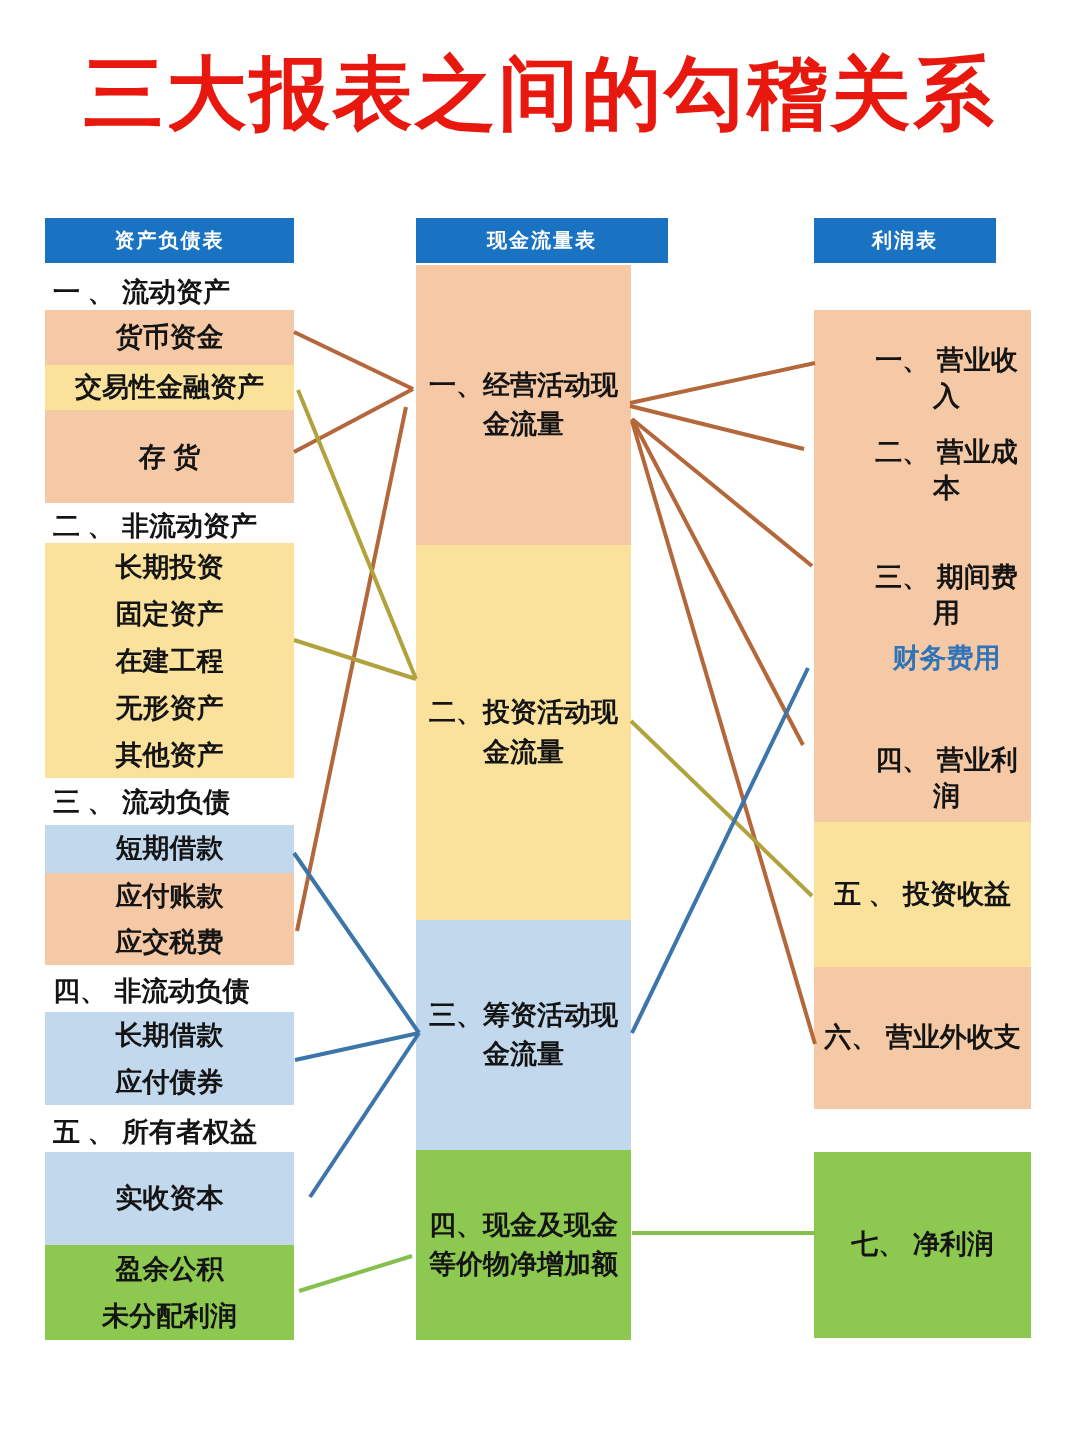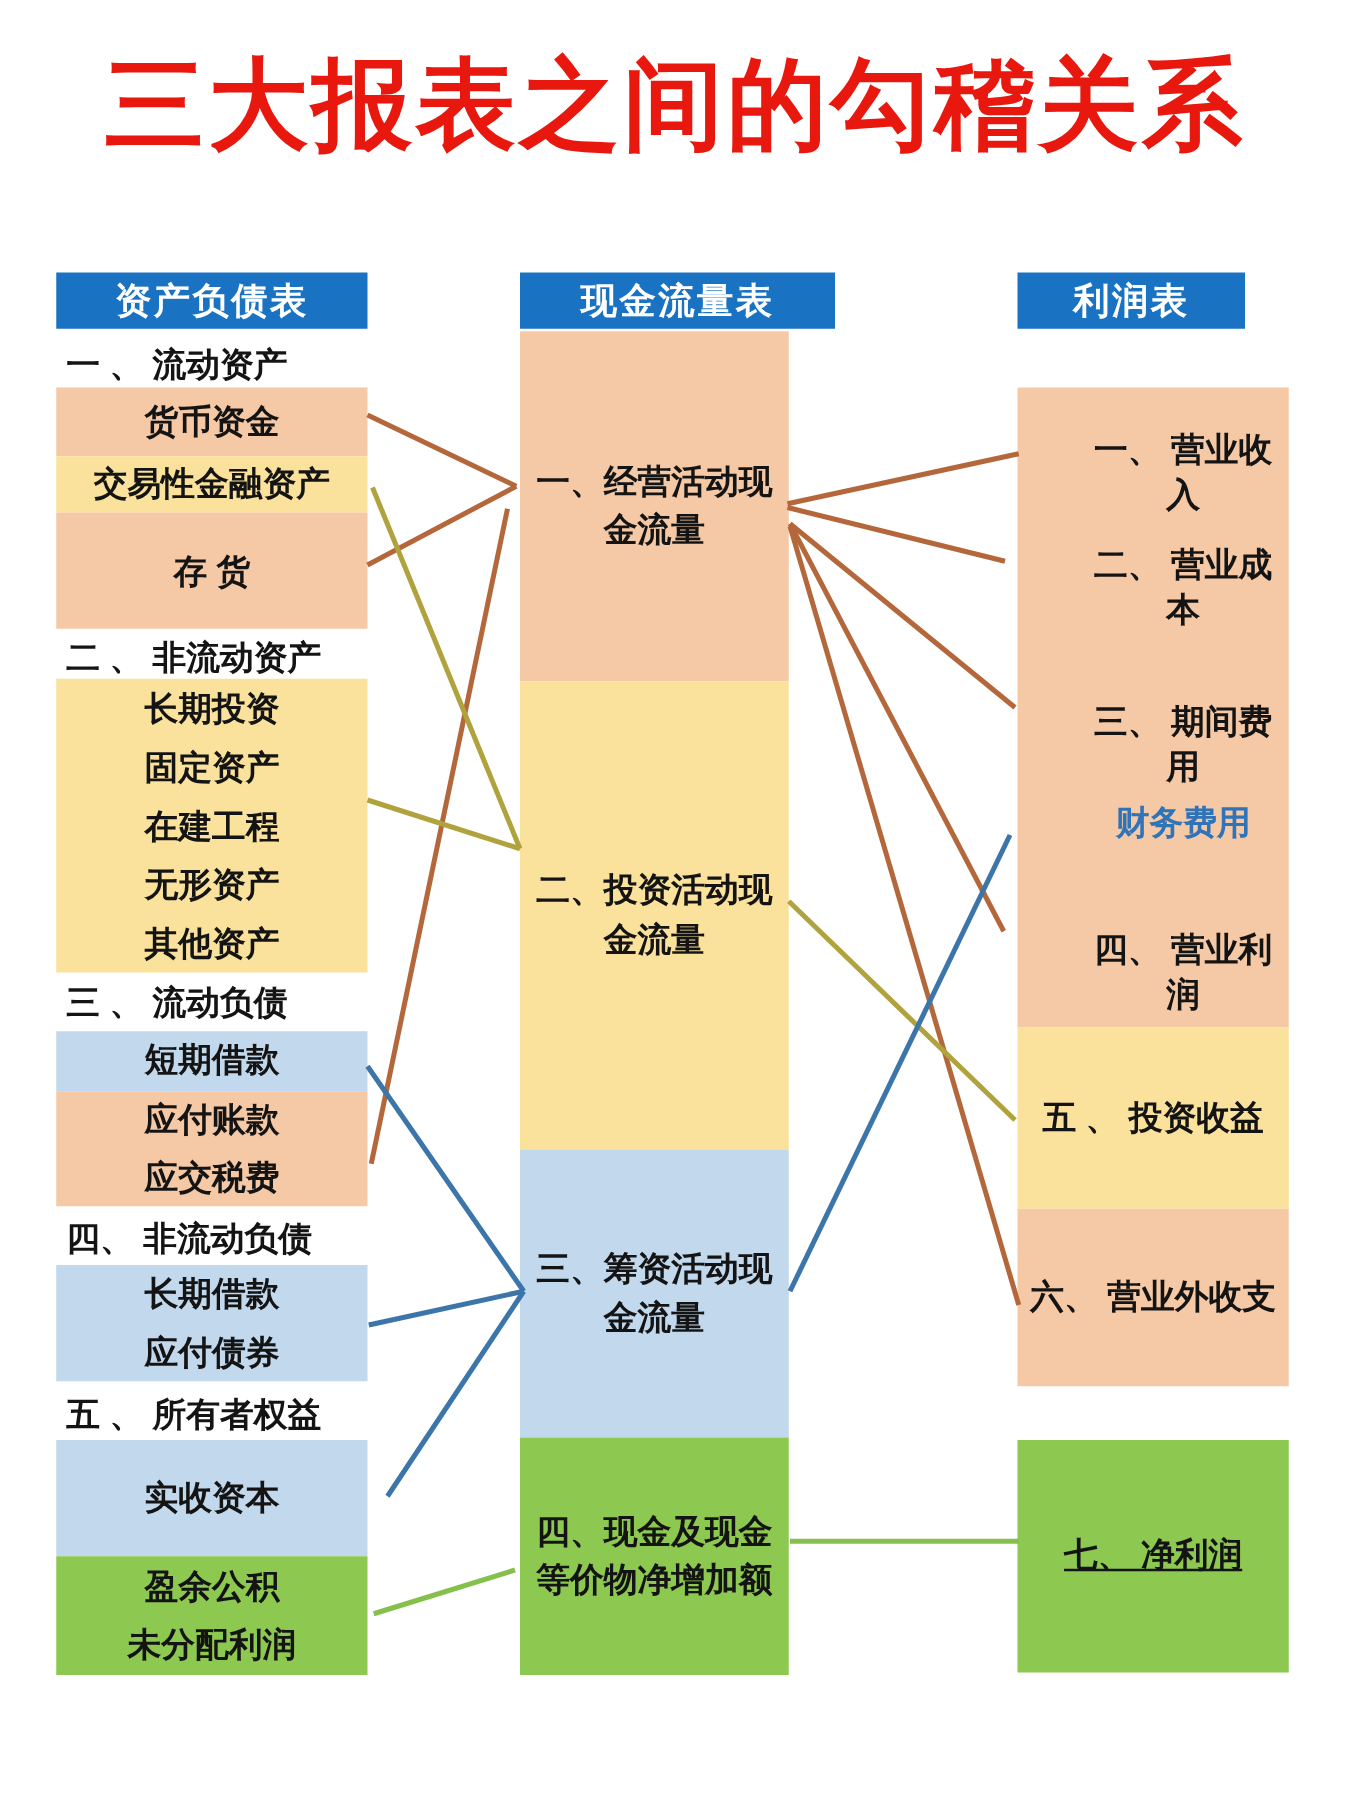--- a/index.html
+++ b/index.html
@@ -7,36 +7,36 @@
   body { font-family: "Liberation Sans", "DejaVu Sans", sans-serif; }
   .canvas {
     position: relative;
     width: 1080px;
     height: 1443px;
     background: #ffffff;
     overflow: hidden;
   }
   .title {
     position: absolute;
-    left: 0; top: 31px;
+    left: 0; top: 41px;
     width: 1080px;
     text-align: center;
     font-size: 80px;
     font-weight: 900;
     color: #e8180f;
     letter-spacing: 3px;
     white-space: nowrap;
   }
   .abs { position: absolute; }
   .col-hdr {
     position: absolute;
     height: 45px;
     background: #1a73c2;
     color: #ffffff;
-    font-size: 29px;
+    font-size: 20px;
     font-weight: 900;
     display: flex;
     align-items: center;
     justify-content: center;
     letter-spacing: 2px;
   }
   .cell {
     position: absolute;
     display: flex;
     align-items: center;
@@ -181,21 +181,21 @@
   </div>
 
   <div class="cell bg-yellow" style="left:814px; top:822px; width:217px; height:145px;">
     <div class="inner">五 、 投资收益</div>
   </div>
 
   <div class="cell bg-peach" style="left:814px; top:967px; width:217px; height:142px;">
     <div class="inner">六、 营业外收支</div>
   </div>
 
-  <div class="cell bg-green" style="left:814px; top:1152px; width:217px; height:186px;text-decoration:underline;">
+  <div class="cell bg-green" style="left:814px; top:1152px; width:217px; height:186px;">
     <div class="inner">七、 净利润</div>
   </div>
 
   <svg id="connection-svg" viewBox="0 0 1080 1443">
       <line x1="294" y1="332" x2="413" y2="389" stroke="#b4673a" stroke-width="4"></line>
       <line x1="294" y1="452" x2="413" y2="389" stroke="#b4673a" stroke-width="4"></line>
       <line x1="406" y1="407" x2="297" y2="931" stroke="#b4673a" stroke-width="4"></line>
       <line x1="298" y1="390" x2="416" y2="679" stroke="#b0a23d" stroke-width="4"></line>
       <line x1="294" y1="640" x2="416" y2="679" stroke="#b0a23d" stroke-width="4"></line>
       <line x1="294" y1="853" x2="419" y2="1033" stroke="#3b75a9" stroke-width="4"></line>

